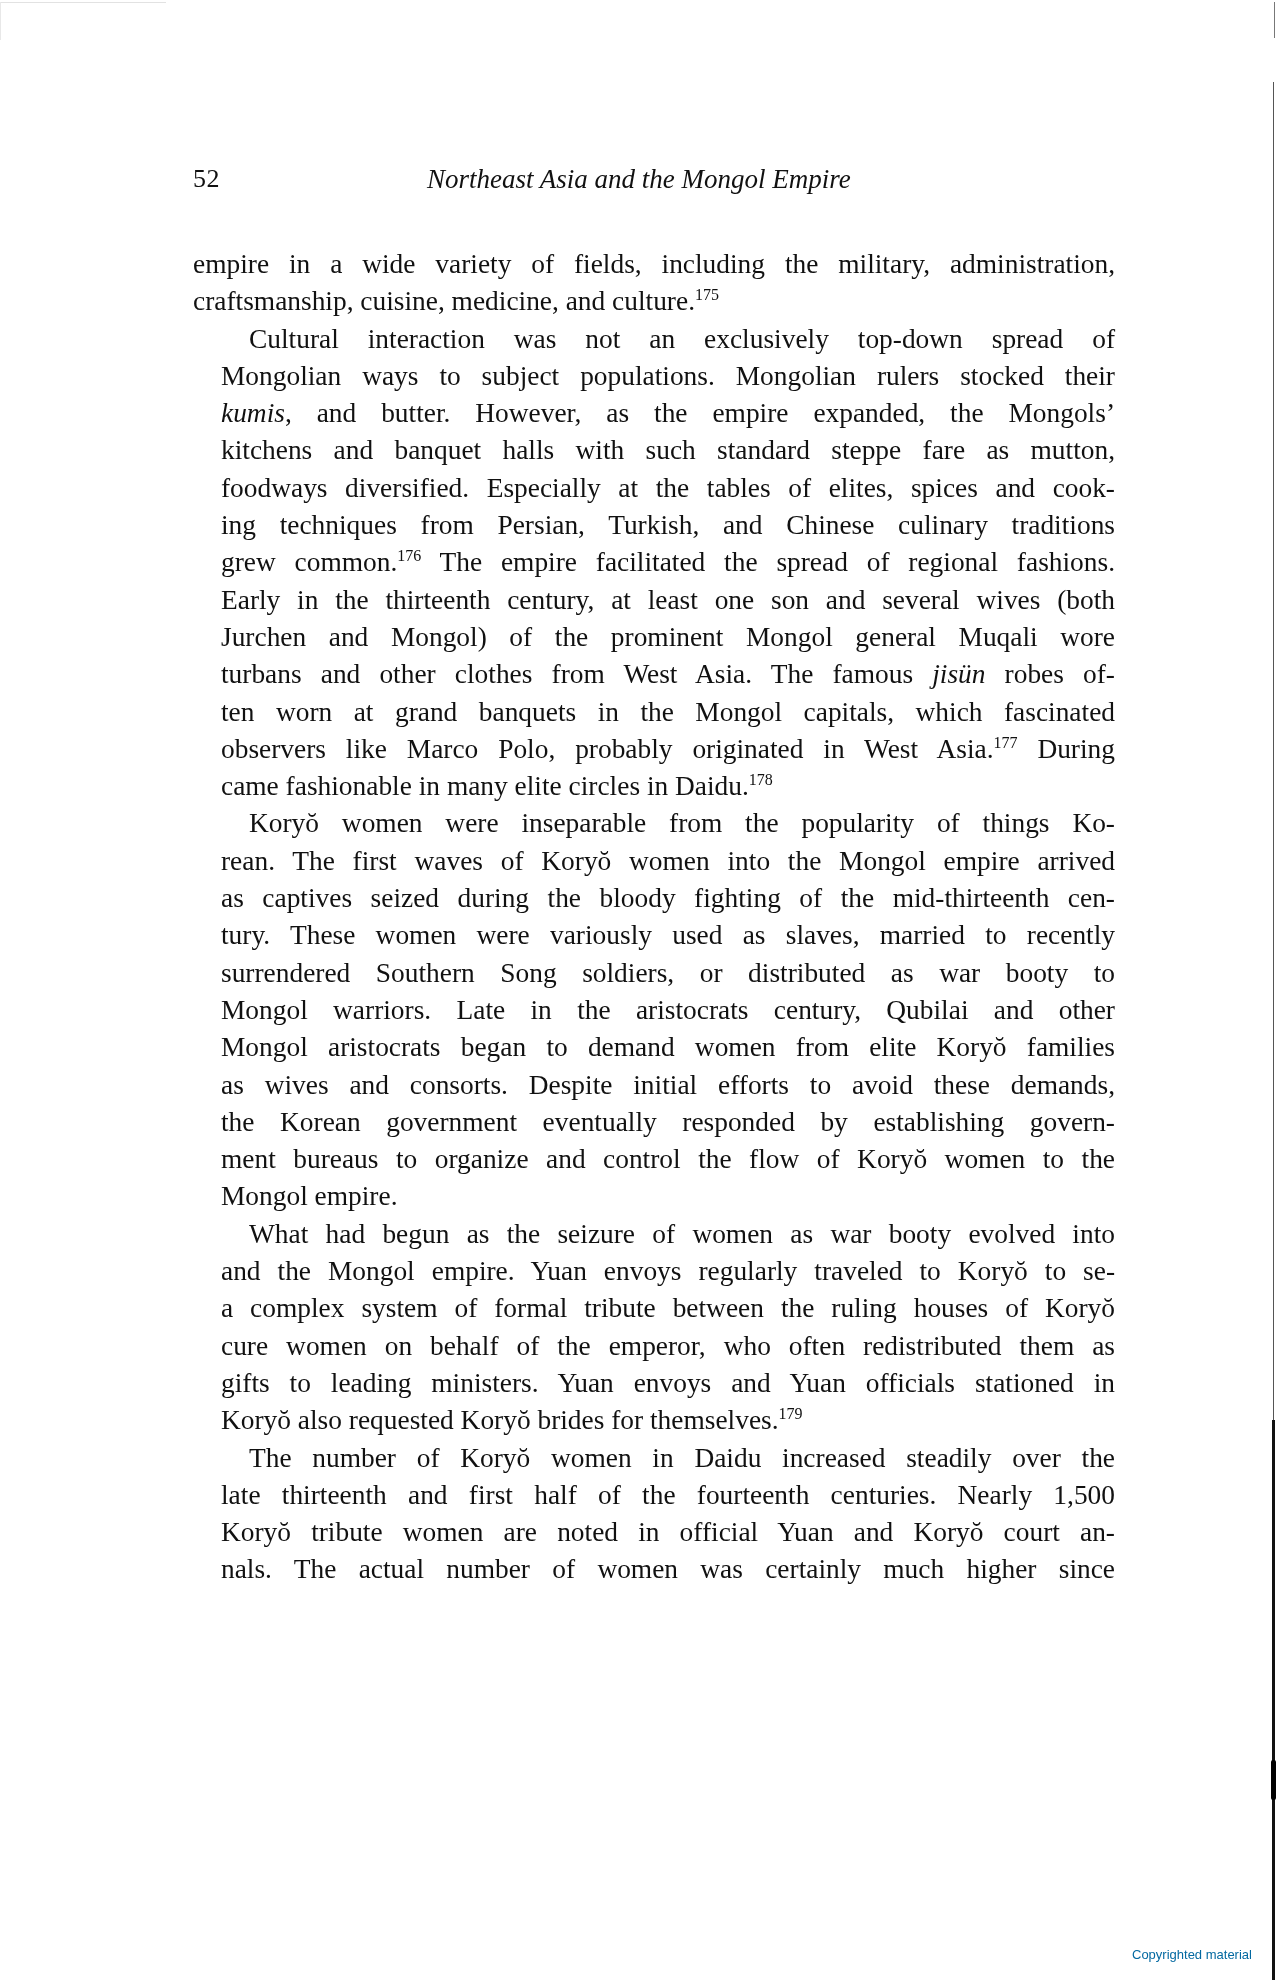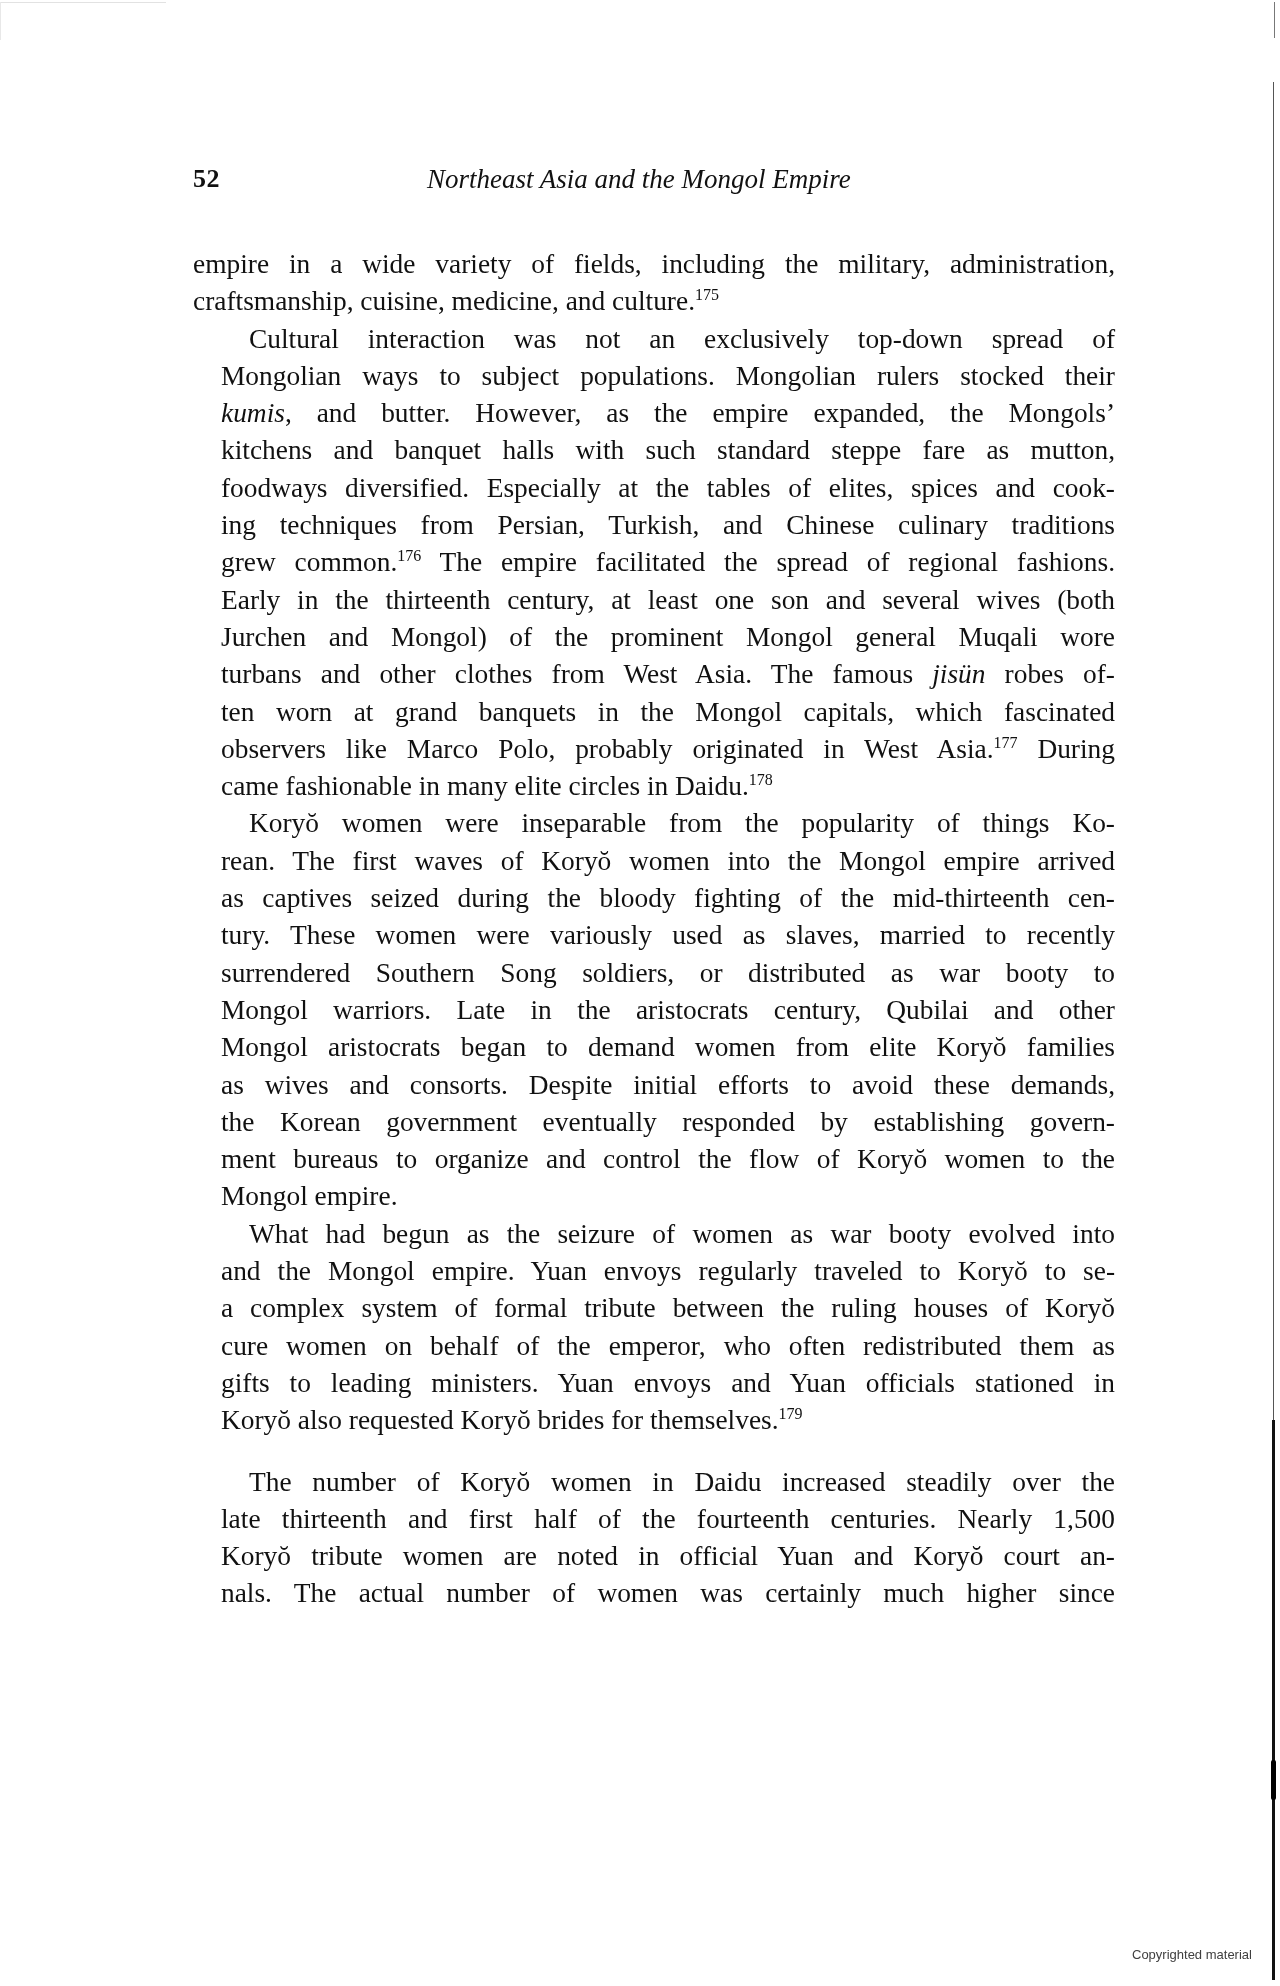--- a/index.html
+++ b/index.html
@@ -57,21 +57,20 @@
       top: 164px;
       left: 193px;
       width: 922px;
       height: 40px;
     }
     .page-number {
       position: absolute;
       left: 0; top: 0;
       font-size: 26px;
       letter-spacing: 0.5px;
-      font-weight: bold;
     }
     .running-title {
       position: absolute;
       left: 234px; top: 0;
       font-size: 27px;
       font-style: italic;
       text-align: center;
     }
     .body-text {
       position: absolute;
@@ -104,21 +103,21 @@
       line-height: 0;
       vertical-align: 10px;
       margin-top: 16px;
     }
     .watermark {
       position: absolute;
       left: 1132px;
       top: 1947px;
       font-family: "Liberation Sans", "DejaVu Sans", sans-serif;
       font-size: 13px;
-      color: #404040;
+      color: #0369a1;
     }
   </style>
 </head>
 <body>
 
 <div class="scan-edge-top"></div>
 <div class="scan-edge-left"></div>
 <div class="right-rule-upper-a"></div>
 <div class="right-rule-upper"></div>
 <div class="right-rule-lower"></div>
@@ -164,20 +163,20 @@
     </p>
     <p class="para indent">
       <span class="line" style="padding-left: 28px;"><span>What had begun as the seizure of women as war booty evolved into</span></span>
       <span class="line"><span>and the Mongol empire. Yuan envoys regularly traveled to Koryŏ to se-</span></span>
       <span class="line"><span>a complex system of formal tribute between the ruling houses of Koryŏ</span></span>
       <span class="line"><span>cure women on behalf of the emperor, who often redistributed them as</span></span>
       <span class="line"><span>gifts to leading ministers. Yuan envoys and Yuan officials stationed in</span></span>
       <span class="line last"><span>Koryŏ also requested Koryŏ brides for themselves.</span><sup>179</sup></span>
     </p>
     <p class="para indent">
-      <span class="line" style="padding-left: 28px; margin-top: 24px;"><span>The number of Koryŏ women in Daidu increased steadily over the</span></span>
+      <span class="line" style="padding-left: 28px;"><span>The number of Koryŏ women in Daidu increased steadily over the</span></span>
       <span class="line"><span>late thirteenth and first half of the fourteenth centuries. Nearly 1,500</span></span>
       <span class="line"><span>Koryŏ tribute women are noted in official Yuan and Koryŏ court an-</span></span>
       <span class="line"><span>nals. The actual number of women was certainly much higher since</span></span>
     </p>
   </main>
 
 <div class="watermark">Copyrighted material</div>
 
 </body></html>

